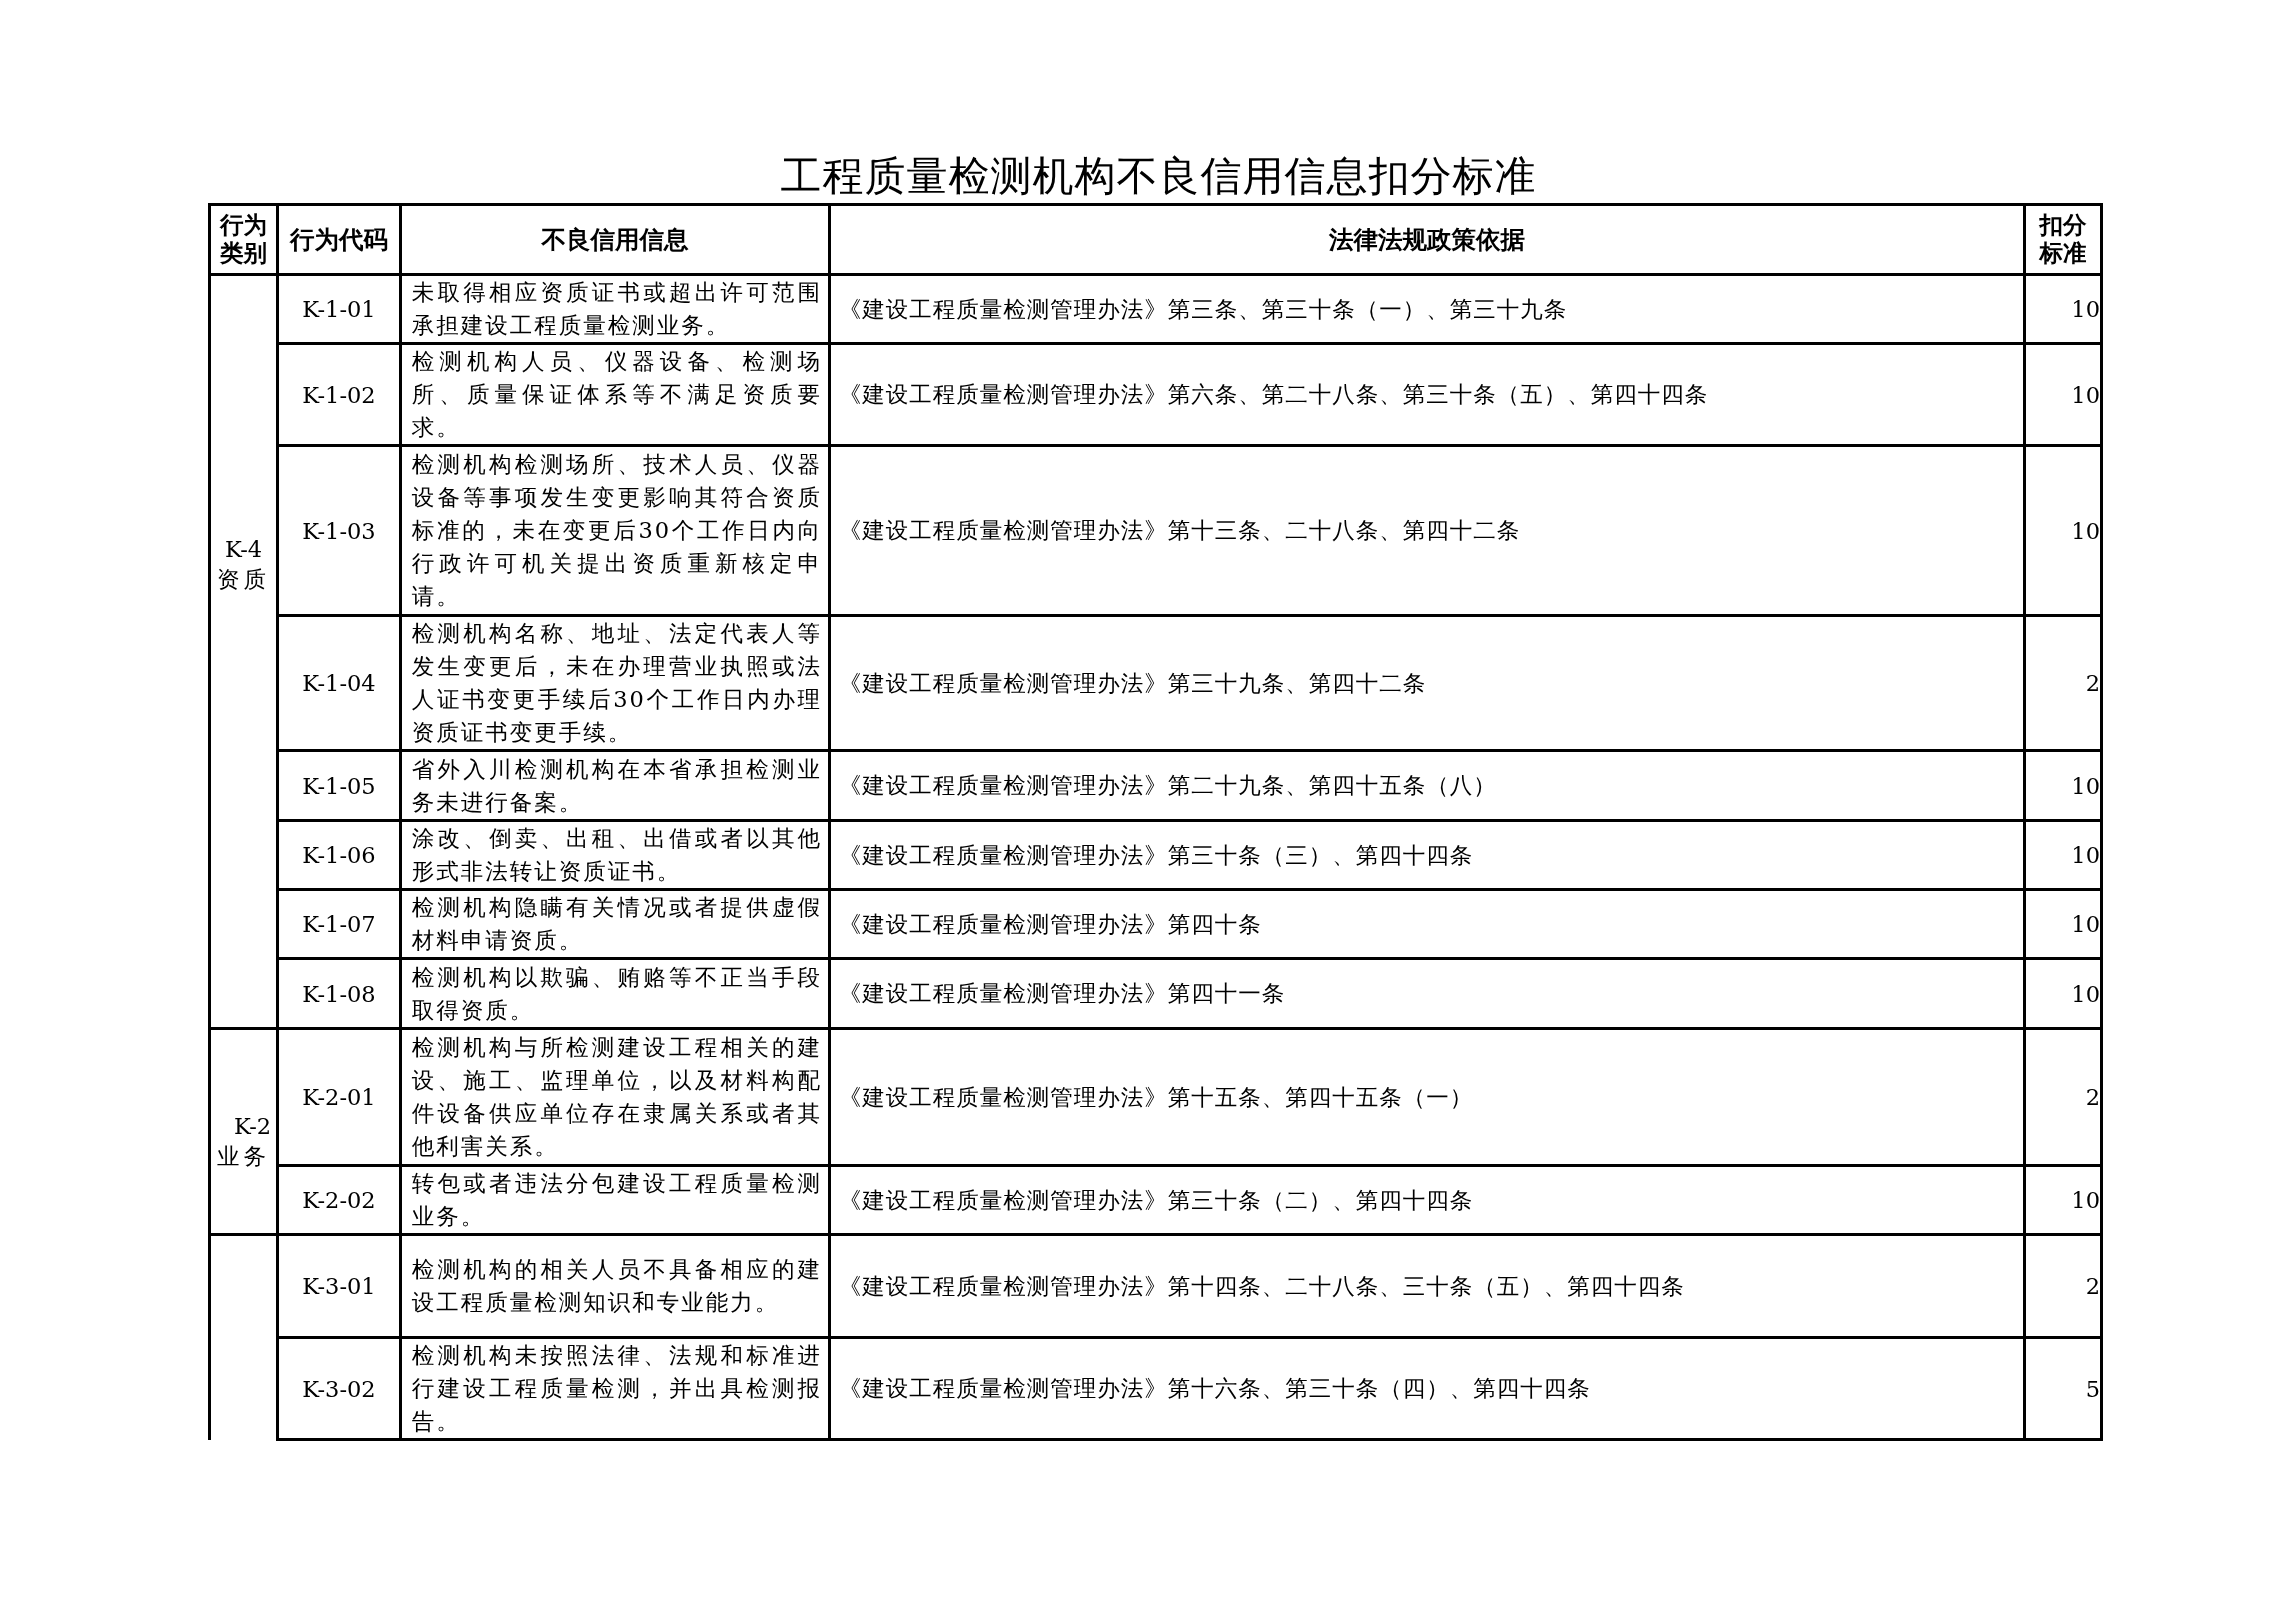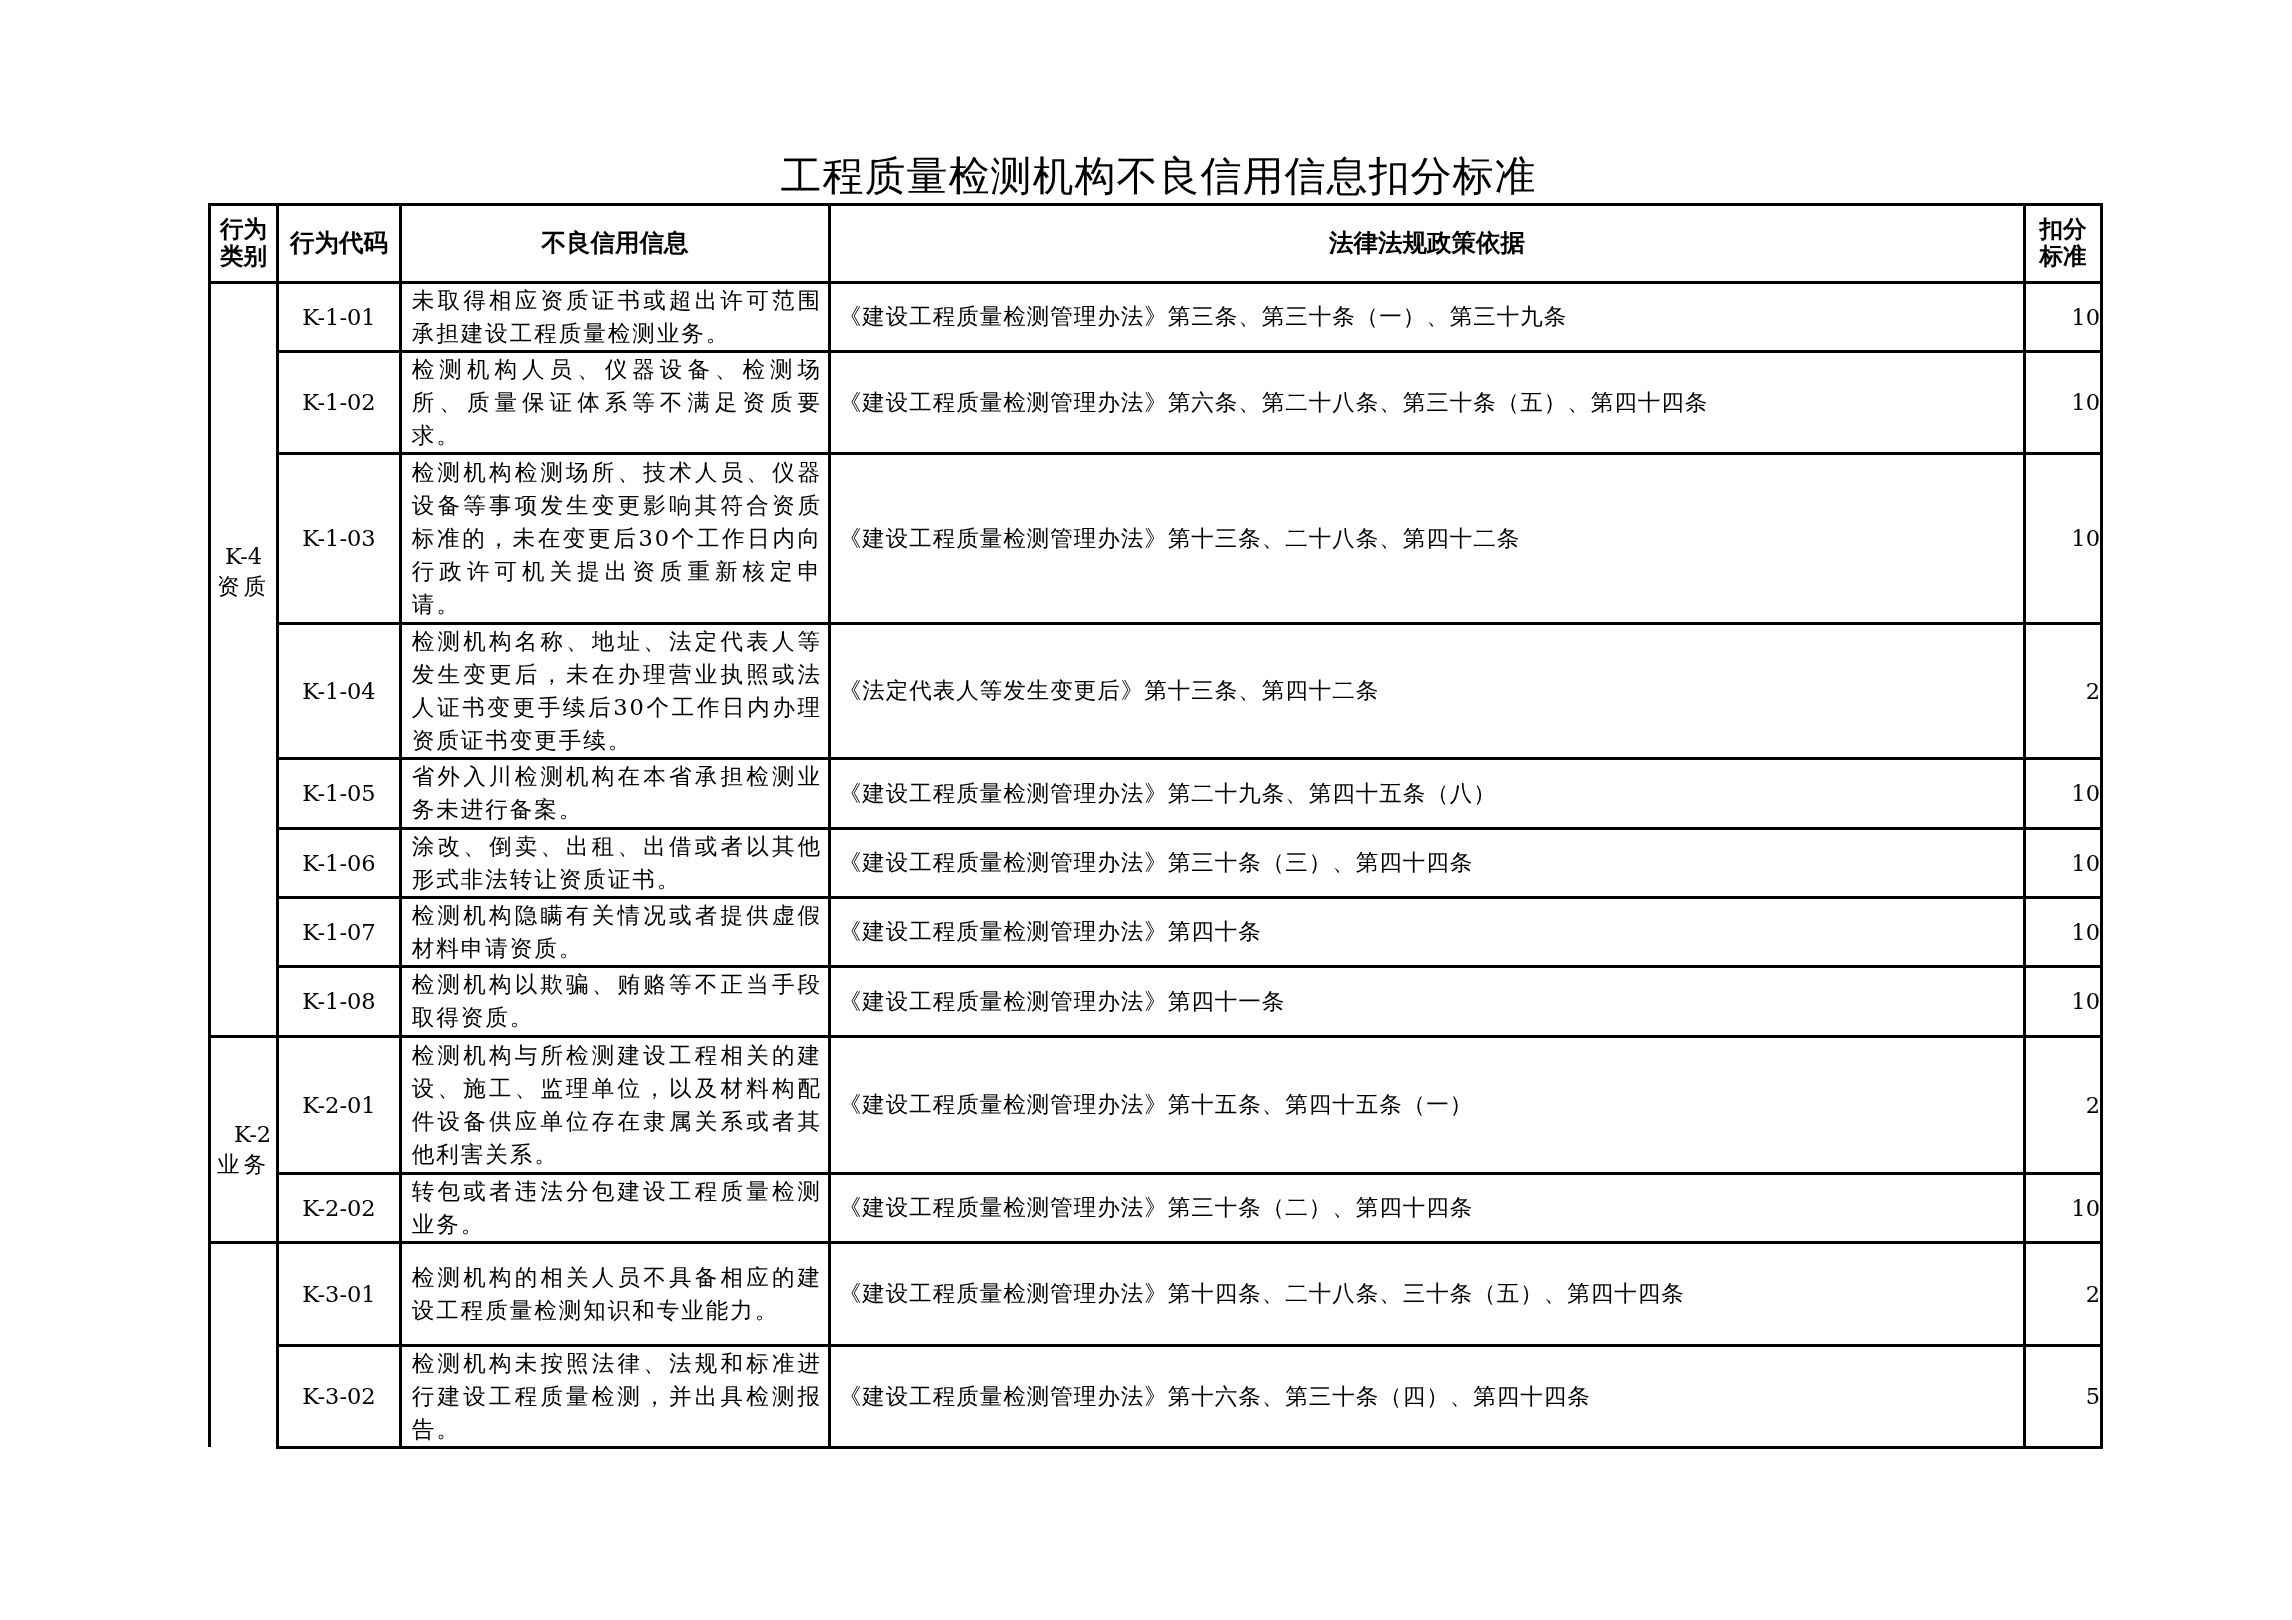--- a/index.html
+++ b/index.html
@@ -38,21 +38,21 @@
   </colgroup>
   <thead>
     <tr style="height:70px">
       <th style="font-size:23.5px;line-height:27.4px;">
         <span style="display:block;width:51px;margin:0 auto;word-break:break-all;">行为类别</span>
       </th>
       <th>行为代码</th>
       <th>不良信用信息</th>
       <th>法律法规政策依据</th>
       <th style="font-size:23.5px;line-height:27.4px;">
-        <span style="display:block;width:51px;margin:10px auto;word-break:break-all;">扣分标准</span>
+        <span style="display:block;width:51px;margin:2px auto;word-break:break-all;">扣分标准</span>
       </th>
     </tr>
   </thead>
   <tbody>
 
     <tr style="height:69px">
       <td class="cat" rowspan="8" style="vertical-align:middle;">
         <div style="margin-top:-118px;">K-4</div>
         <div style="letter-spacing:3.9px;">资质</div>
       </td>
@@ -69,21 +69,21 @@
     </tr>
     <tr style="height:170px">
       <td class="code">K-1-03</td>
       <td class="desc">检测机构检测场所、技术人员、仪器设备等事项发生变更影响其符合资质标准的，未在变更后30个工作日内向行政许可机关提出资质重新核定申请。</td>
       <td class="law">《建设工程质量检测管理办法》第十三条、二十八条、第四十二条</td>
       <td class="score">10</td>
     </tr>
     <tr style="height:134px">
       <td class="code">K-1-04</td>
       <td class="desc">检测机构名称、地址、法定代表人等发生变更后，未在办理营业执照或法人证书变更手续后30个工作日内办理资质证书变更手续。</td>
-      <td class="law">《法定代表人等发生变更后》第十三条、第四十二条</td>
+      <td class="law">《建设工程质量检测管理办法》第三十九条、第四十二条</td>
       <td class="score">2</td>
     </tr>
     <tr style="height:70px">
       <td class="code">K-1-05</td>
       <td class="desc">省外入川检测机构在本省承担检测业务未进行备案。</td>
       <td class="law">《建设工程质量检测管理办法》第二十九条、第四十五条（八）</td>
       <td class="score">10</td>
     </tr>
     <tr style="height:68px">
       <td class="code">K-1-06</td>

